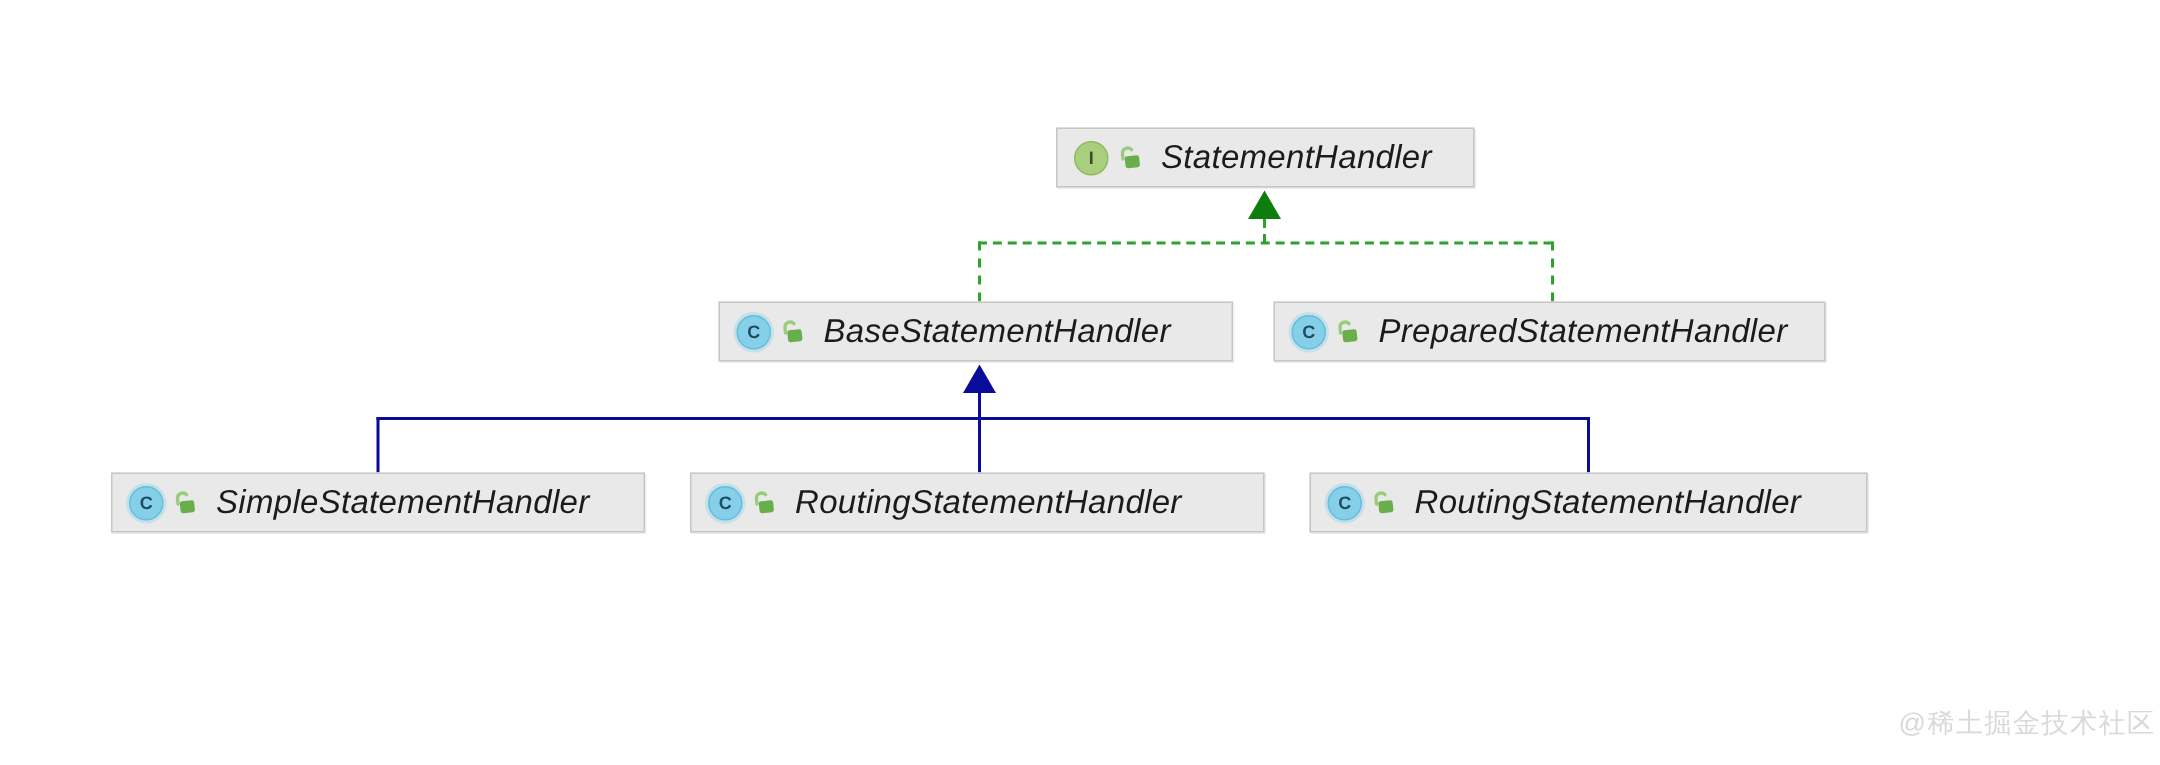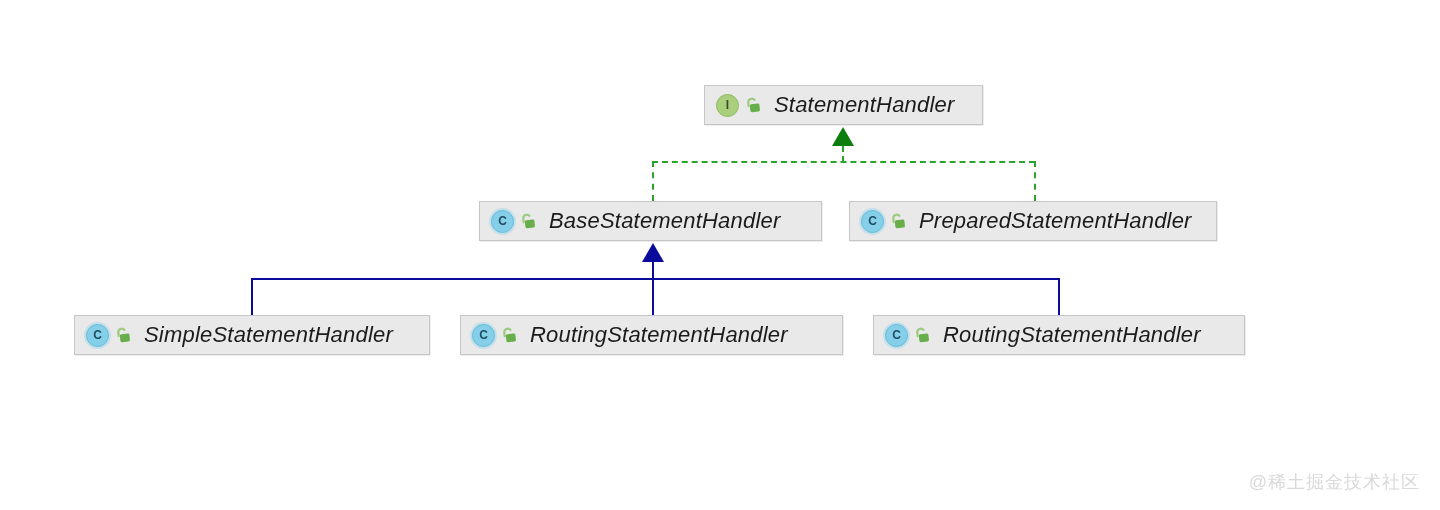--- a/index.html
+++ b/index.html
@@ -63,21 +63,21 @@
   #g-vleft  {left:652px;top:161px;height:40px;}
   #g-vright {left:1034px;top:161px;height:40px;}
   
   #b-arrow  {left:642px;top:243px;}
   #b-vmid   {left:652px;top:261px;height:54px;}
   #b-hline  {left:251px;top:278px;width:808px;}
   #b-vleft  {left:251px;top:278px;height:37px;}
   #b-vright {left:1058px;top:278px;height:37px;}
   
   .watermark{
-    position:absolute;right:20px;bottom:16px;
+    position:absolute;right:3px;bottom:16px;
     font-size:18px;color:#d9d9d9;letter-spacing:1px;
   }
 </style>
 </head>
 <body>
 
 <div class="canvas">
 
   <div class="edge arrow-up arrow-green" id="g-arrow"></div>
   <div class="edge g-v" id="g-stub"></div>

